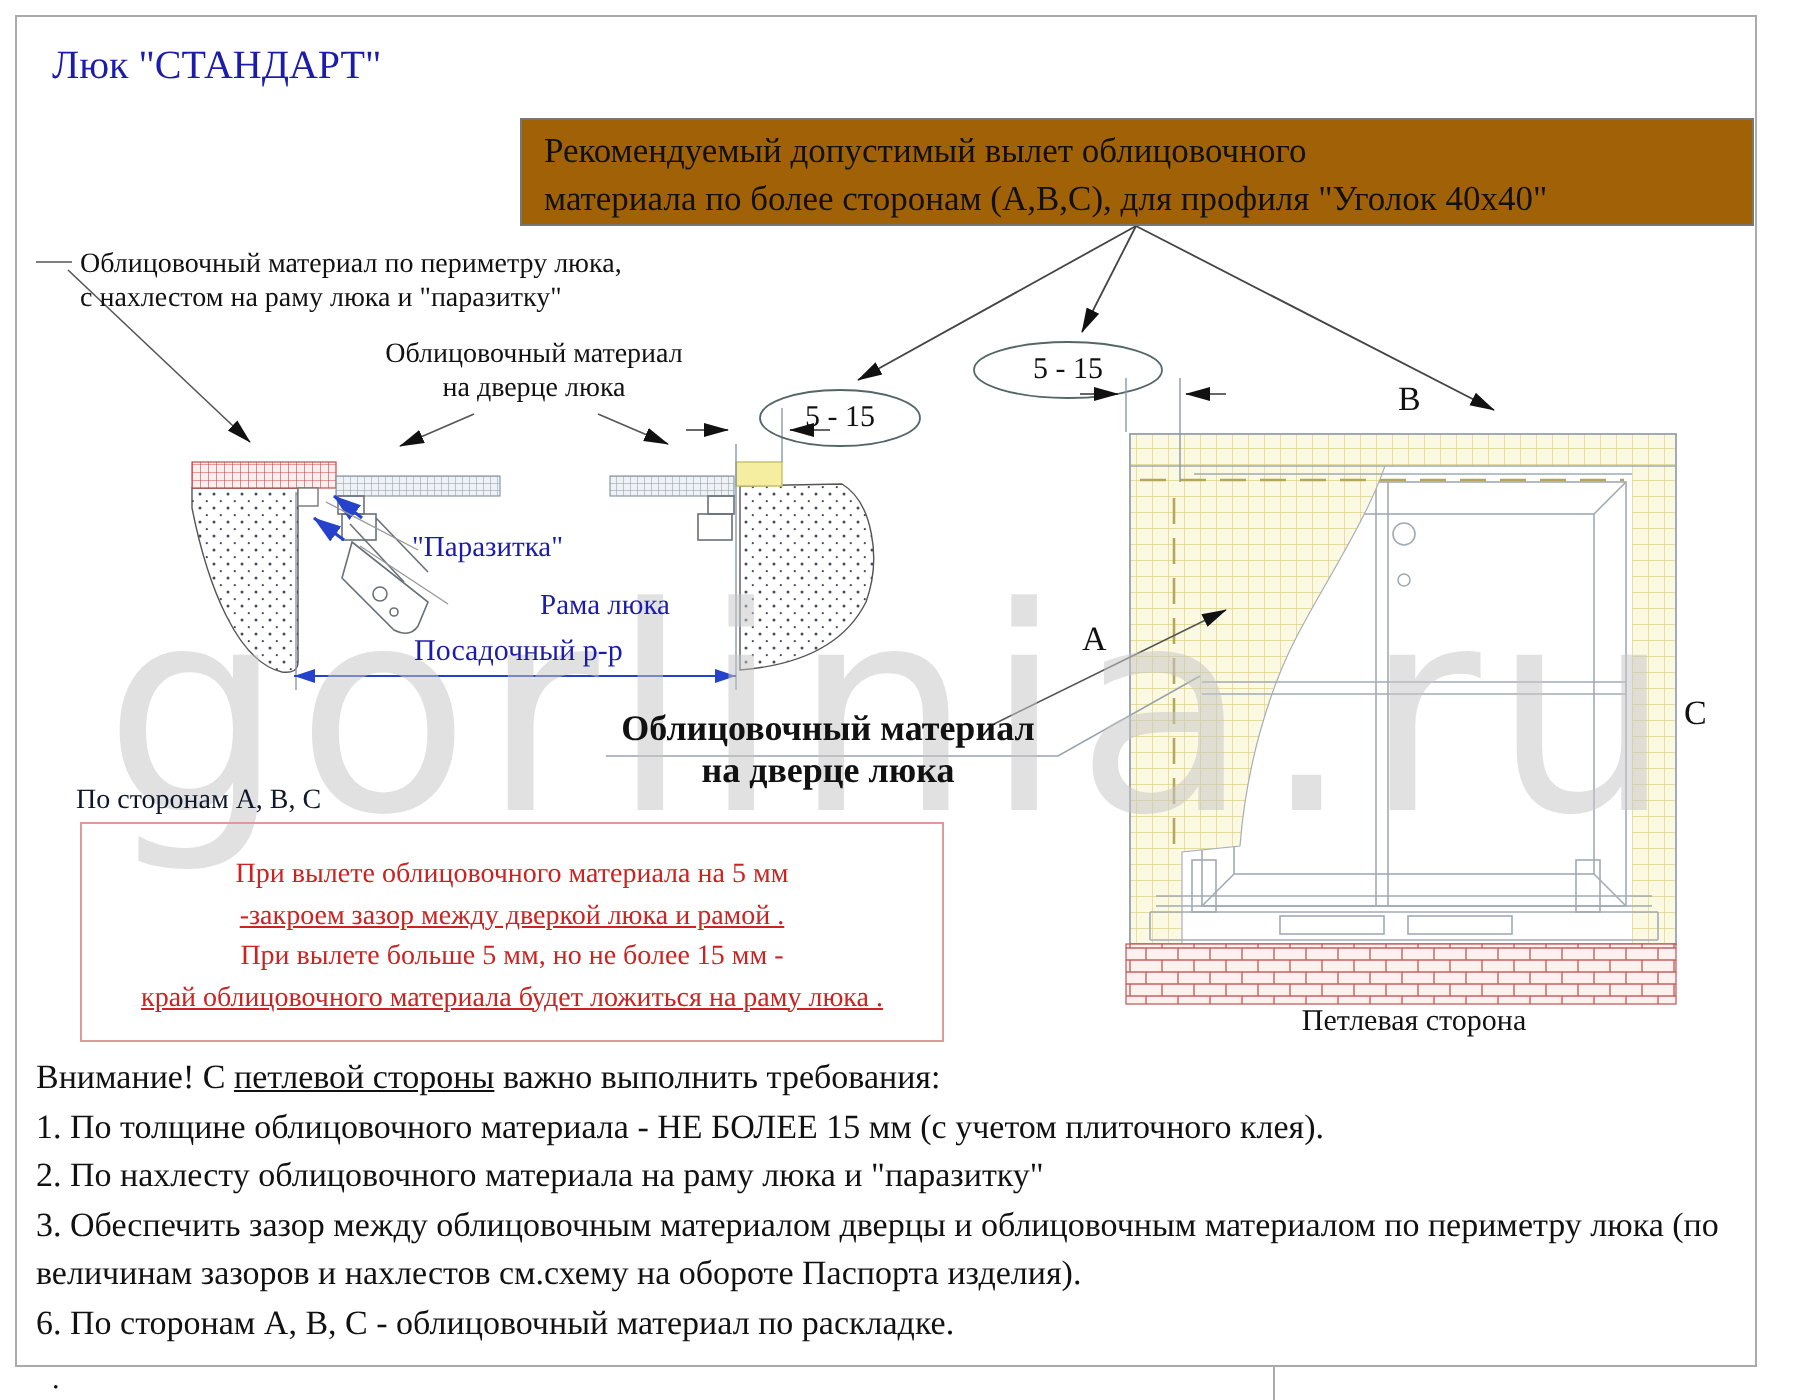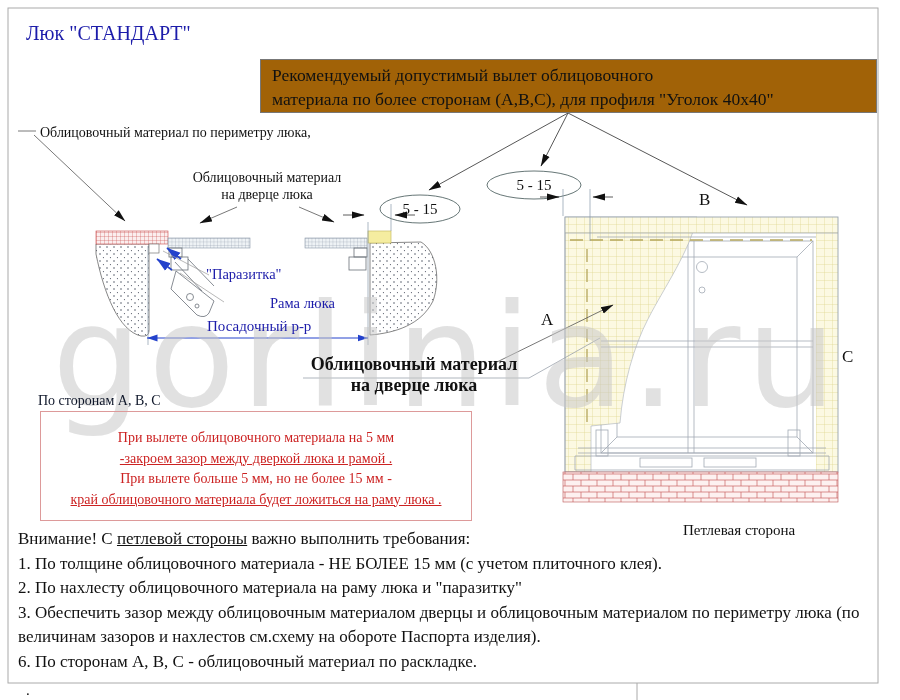--- a/index.html
+++ b/index.html
@@ -20,21 +20,21 @@
   #label-perimeter{left:40px;top:124px;}
   #label-door-small{left:178px;top:169px;width:178px;text-align:center;}
   #label-parazitka{left:206px;top:266px;font-size:14.5px;}
   #label-rama{left:222px;top:295px;font-size:14.5px;margin-left:48px;}
   #label-posad{left:207px;top:318px;font-size:15px;}
   #dim-left{left:386px;top:201px;width:68px;text-align:center;font-size:15px;}
   #dim-mid{left:500px;top:177px;width:68px;text-align:center;font-size:15px;}
   #side-a{left:541px;top:310px;font-size:17px;}
   #side-b{left:699px;top:190px;font-size:17px;}
   #side-c{left:842px;top:347px;font-size:17px;}
-  #hinge-side{left:659px;top:503px;width:160px;text-align:center;font-size:15px;margin-top:19px;}
+  #hinge-side{left:627px;top:503px;width:160px;text-align:center;font-size:15px;}
   #label-door-bold{left:298px;top:354px;width:232px;text-align:center;
      font-size:18px;font-weight:bold;line-height:21px;}
   #rednote-heading{left:38px;top:393px;font-size:14px;}
   #rednote-box{position:absolute;left:40px;top:411px;width:430px;height:92px;z-index:4;
      border:1px solid #dd9a9a;background:transparent;text-align:center;
      font-size:14px;line-height:20.5px;padding-top:16px;color:#cc2222;}
   .u{text-decoration:underline;}
   #requirements{position:absolute;left:18px;top:527px;width:858px;z-index:4;
      font-size:17px;line-height:24.5px;white-space:normal;}
   #trailing-period{left:26px;top:682px;font-size:15px;}
@@ -202,20 +202,21 @@
 
   <div id="title" class="txt blue">Люк "СТАНДАРТ"</div>
 
   <div class="recbox">
     <div>Рекомендуемый допустимый вылет облицовочного</div>
     <div>материала по более сторонам (А,В,С), для профиля "Уголок 40х40"</div>
   </div>
 
   <div id="label-perimeter" class="txt smlabel">
     <div>Облицовочный материал по периметру люка,</div>
+    <div>с нахлестом на раму люка и "паразитку"</div>
   </div>
 
   <div id="label-door-small" class="txt smlabel">
     <div>Облицовочный материал</div>
     <div>на дверце люка</div>
   </div>
 
   <div id="label-parazitka" class="txt blue">"Паразитка"</div>
   <div id="label-rama" class="txt blue">Рама люка</div>
   <div id="label-posad" class="txt blue">Посадочный р-р</div>

